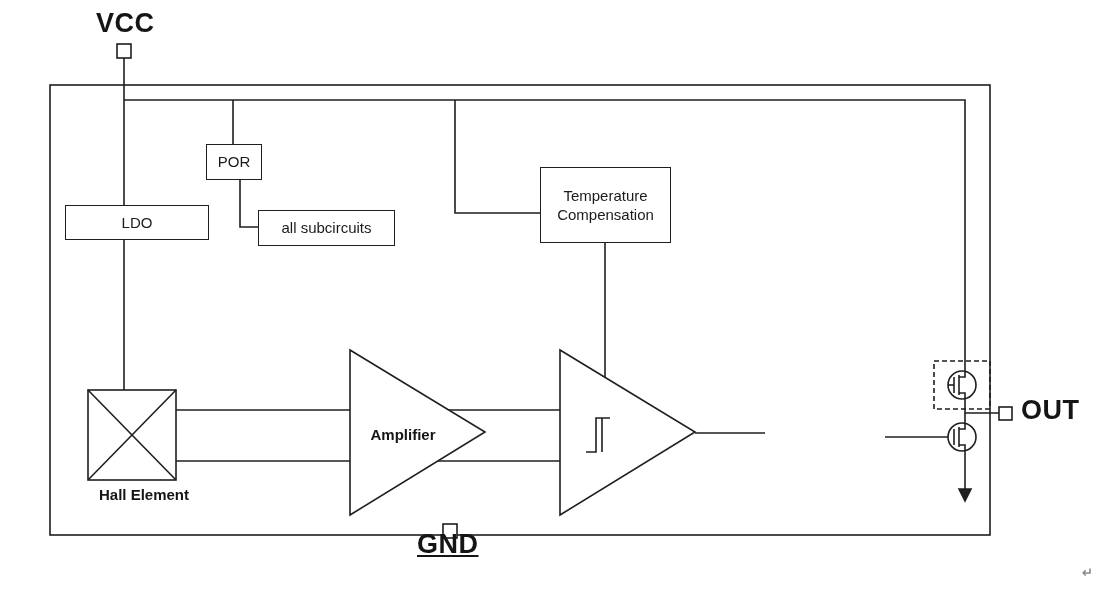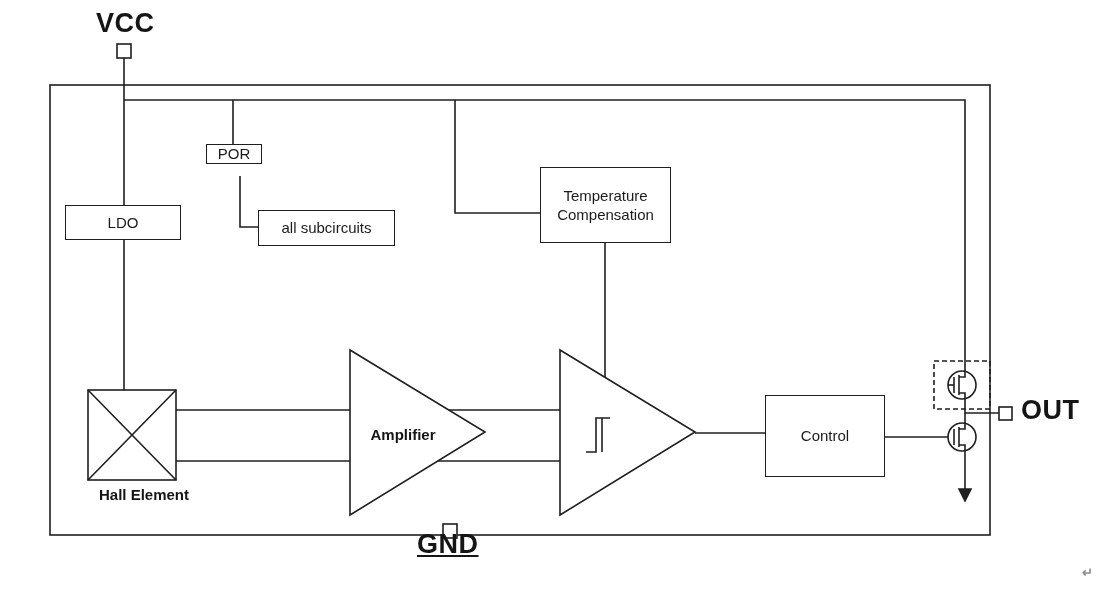--- a/index.html
+++ b/index.html
@@ -74,29 +74,28 @@
       <path d="M959,427 V447"></path>
       <path d="M959,429 H965 V423"></path>
       <path d="M959,445 H965 V451"></path>
     </g>
 
     <rect x="117" y="44" width="14" height="14" fill="#ffffff"></rect>
     <rect x="443" y="524" width="14" height="14" fill="#ffffff"></rect>
     <rect x="999" y="407" width="13" height="13" fill="#ffffff"></rect>
   </svg>
 
-  <div class="box" style="left:65px; top:205px; width:116px; height:35px;">LDO</div>
+  <div class="box" style="left:65px; top:205px; width:144px; height:35px;">LDO</div>
 
-  <div class="box" style="left:206px; top:144px; width:56px; height:20px;">POR</div>
+  <div class="box" style="left:206px; top:144px; width:56px; height:36px;">POR</div>
 
   <div class="box" style="left:258px; top:210px; width:137px; height:36px;">all subcircuits</div>
 
   <div class="box" style="left:540px; top:167px; width:131px; height:76px; padding:0 6px;">Temperature Compensation</div>
 
-  <div class="box" style="left:765px; top:395px; width:120px; height:82px;">Control</div>
 
   <div class="lbl pin-lbl" style="left:96px; top:8px;">VCC</div>
 
   <div class="lbl pin-lbl" style="left:417px; top:529px;text-decoration:underline;">GND</div>
 
   <div class="lbl pin-lbl" style="left:1021px; top:395px;">OUT</div>
 
   <div class="lbl small-lbl" style="left:85px; top:486px;margin-left:14px;">Hall Element</div>
 
   <div class="lbl small-lbl amp-lbl" style="left:353px; top:426px;">Amplifier</div>

